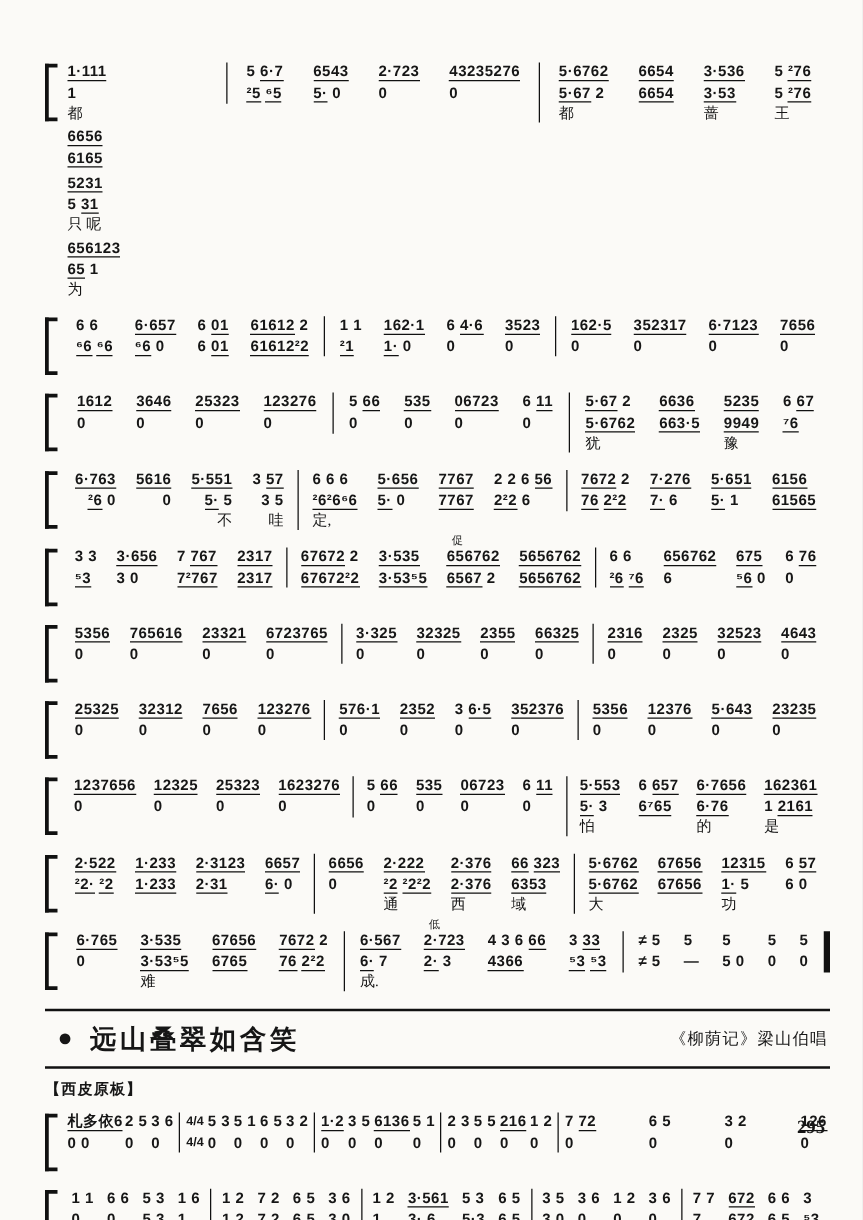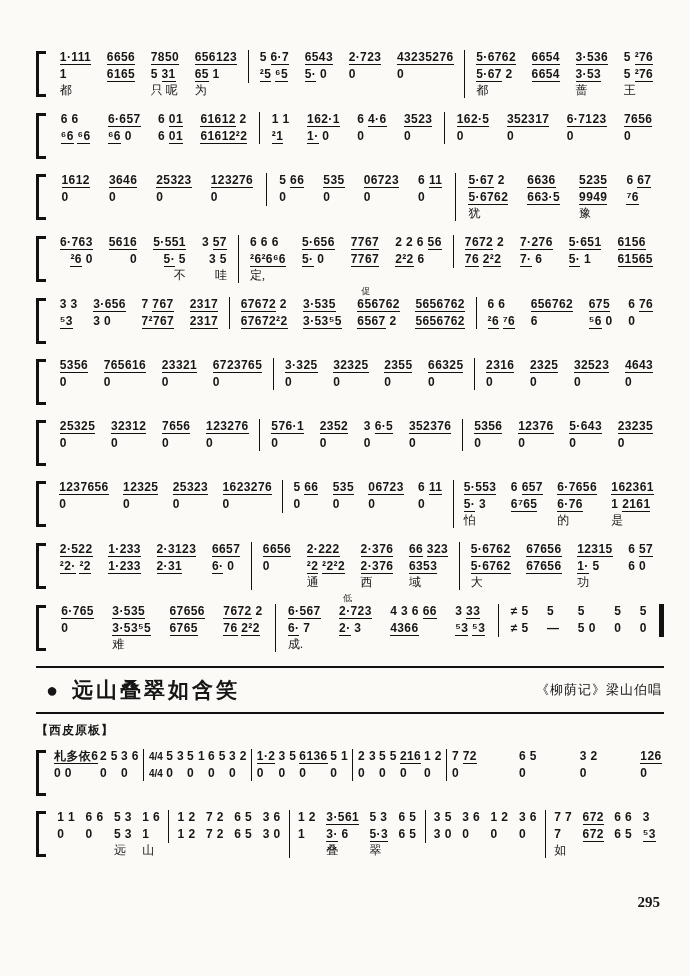--- a/index.html
+++ b/index.html
@@ -43,33 +43,33 @@
 </style>
 </head>
 <body>
 
 <div class="page">
 
   <div id="systems-top">
       <div class="system">
         <div class="bracket"></div>
         <div class="sys-body">
-          <div class="measure" style="flex-grow: 4;">
+          <div class="measure" style="flex-grow: 4; flex-direction: column;">
             <div class="cell">
               <div class="na"><span class="bm">1·111</span></div>
               <div class="nb"><span>1</span></div>
               <div class="ly">都</div>
             </div>
             <div class="cell">
               <div class="na"><span class="bm">6656</span></div>
               <div class="nb"><span class="bm">6165</span></div>
               <div class="ly"></div>
             </div>
             <div class="cell">
-              <div class="na"><span class="bm">7850</span></div>
+              <div class="na"><span class="bm">5231</span></div>
               <div class="nb"><span>5</span> <span class="bm">31</span></div>
               <div class="ly">只 呢</div>
             </div>
             <div class="cell">
               <div class="na"><span class="bm">656123</span></div>
               <div class="nb"><span class="bm">65</span> <span>1</span></div>
               <div class="ly">为</div>
             </div>
           </div>
           <div class="measure" style="flex-grow: 4;">

